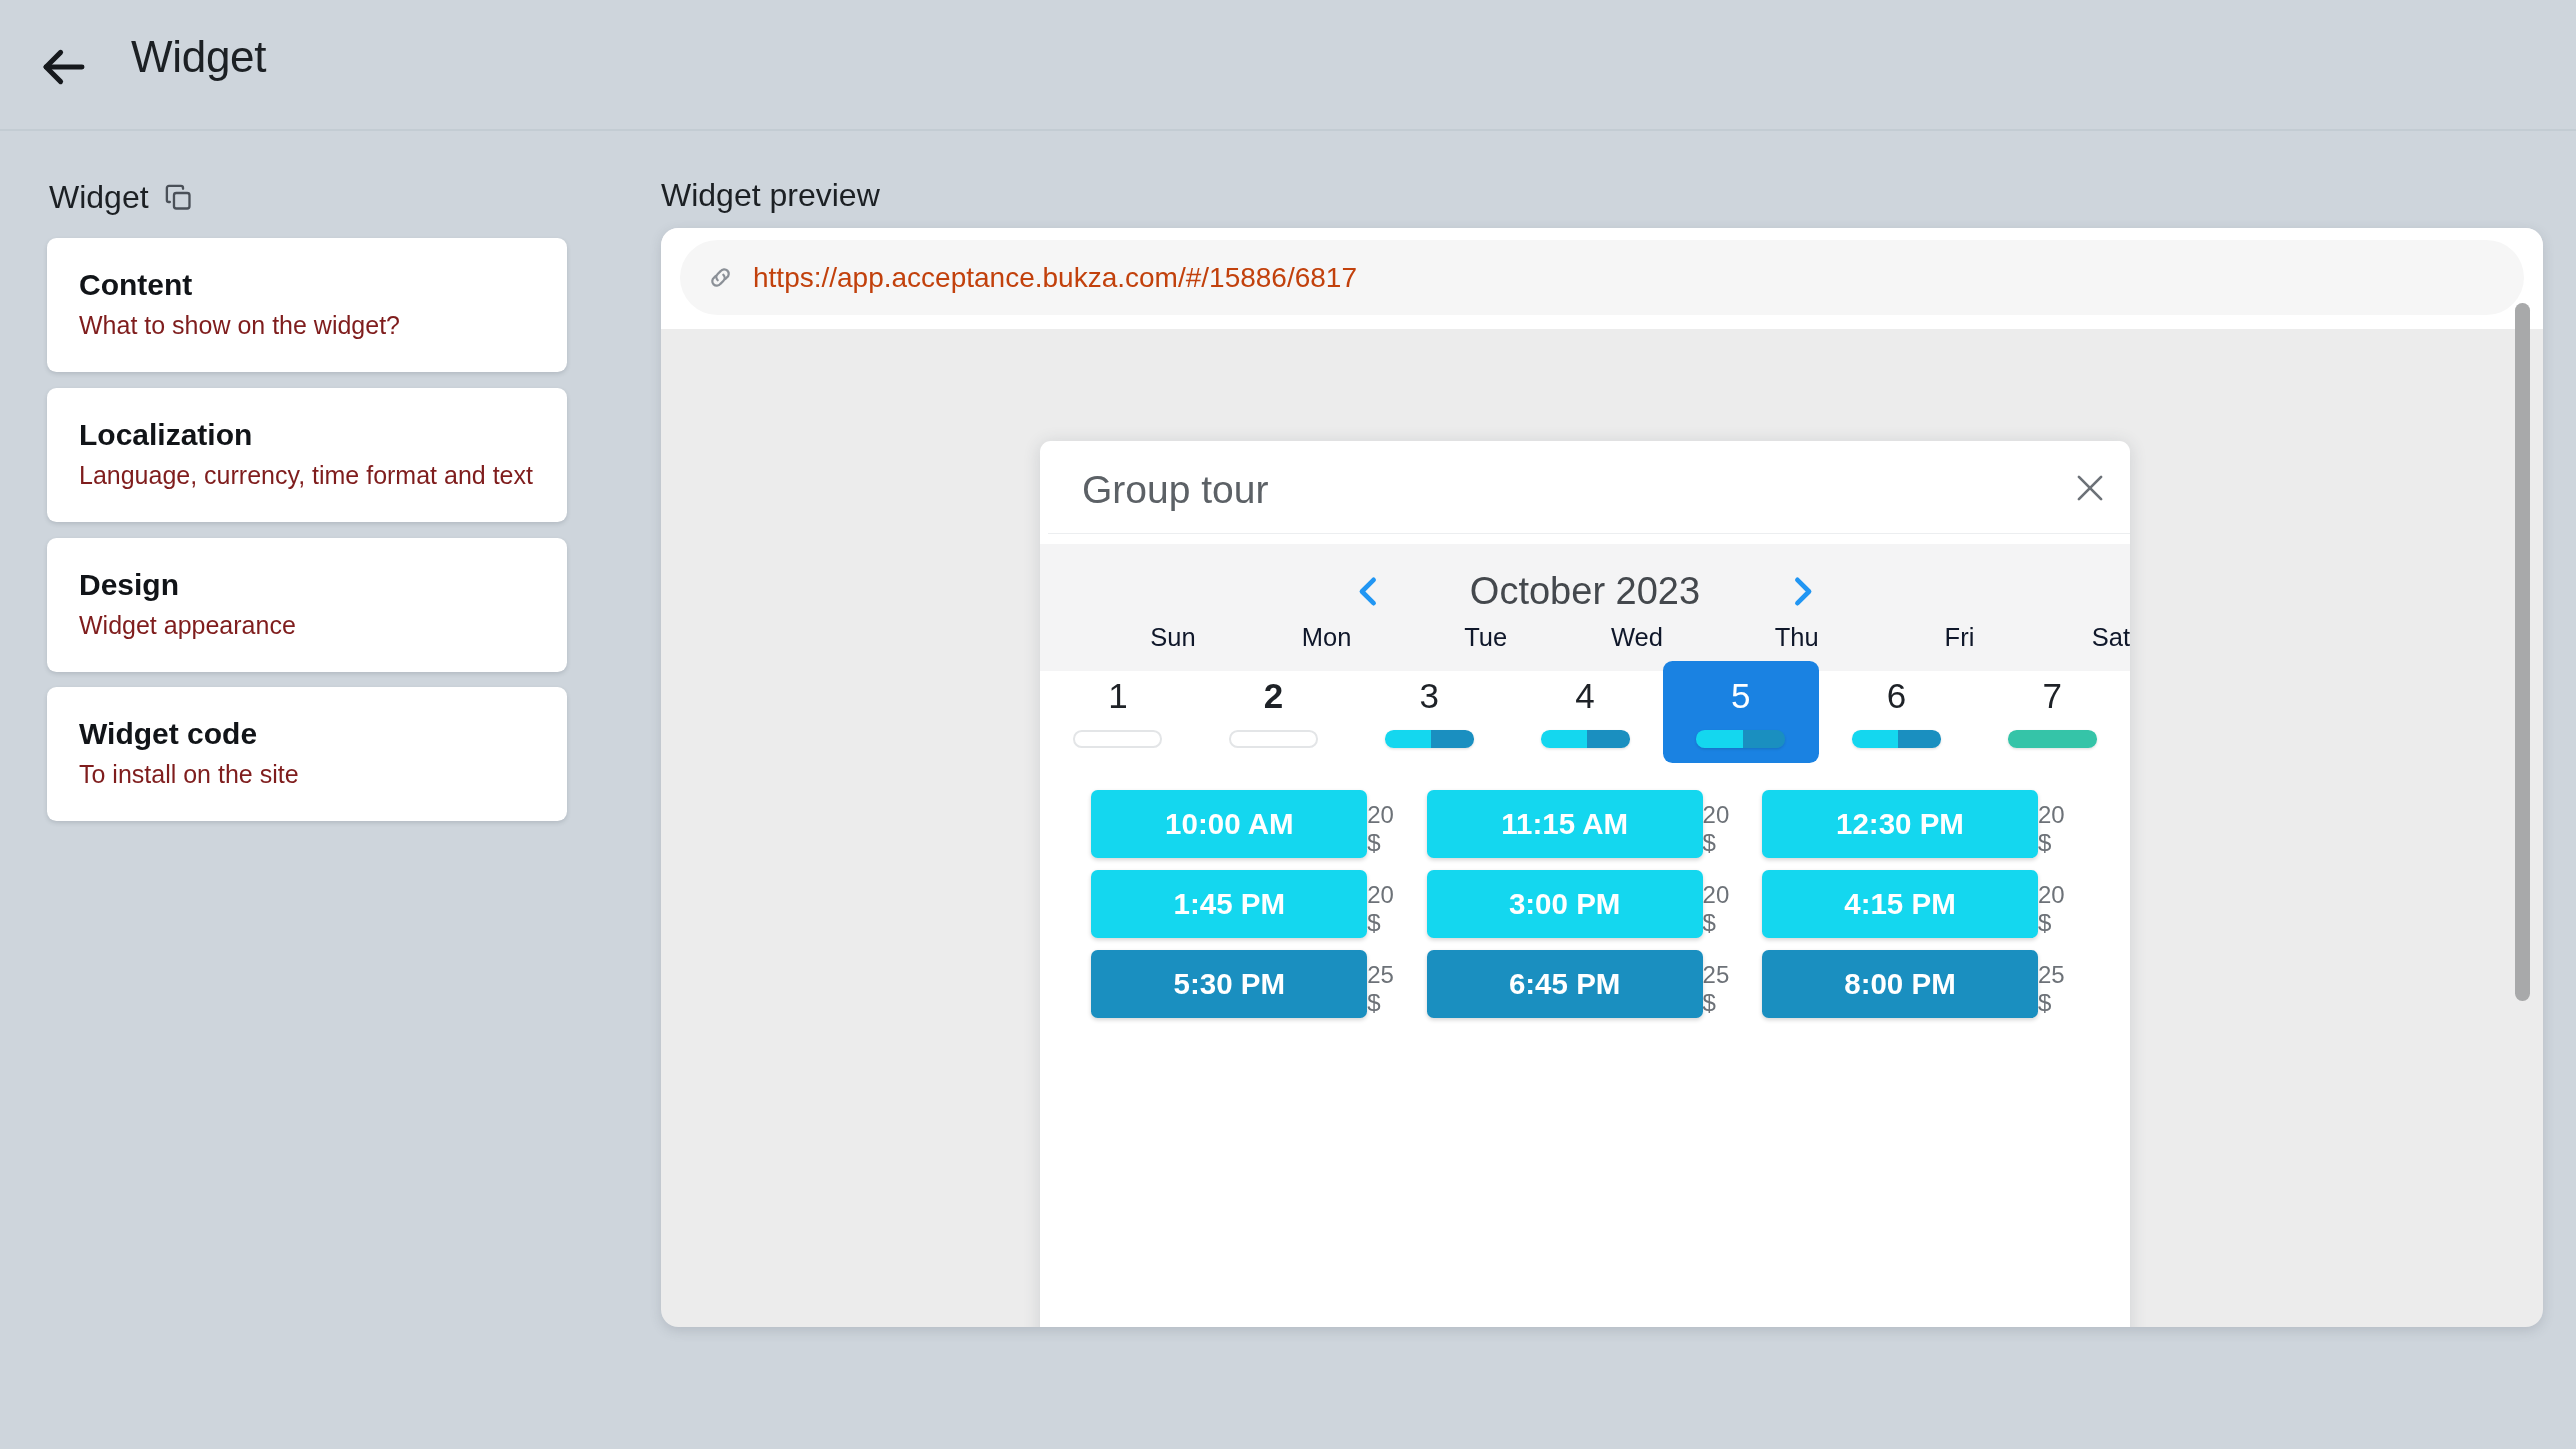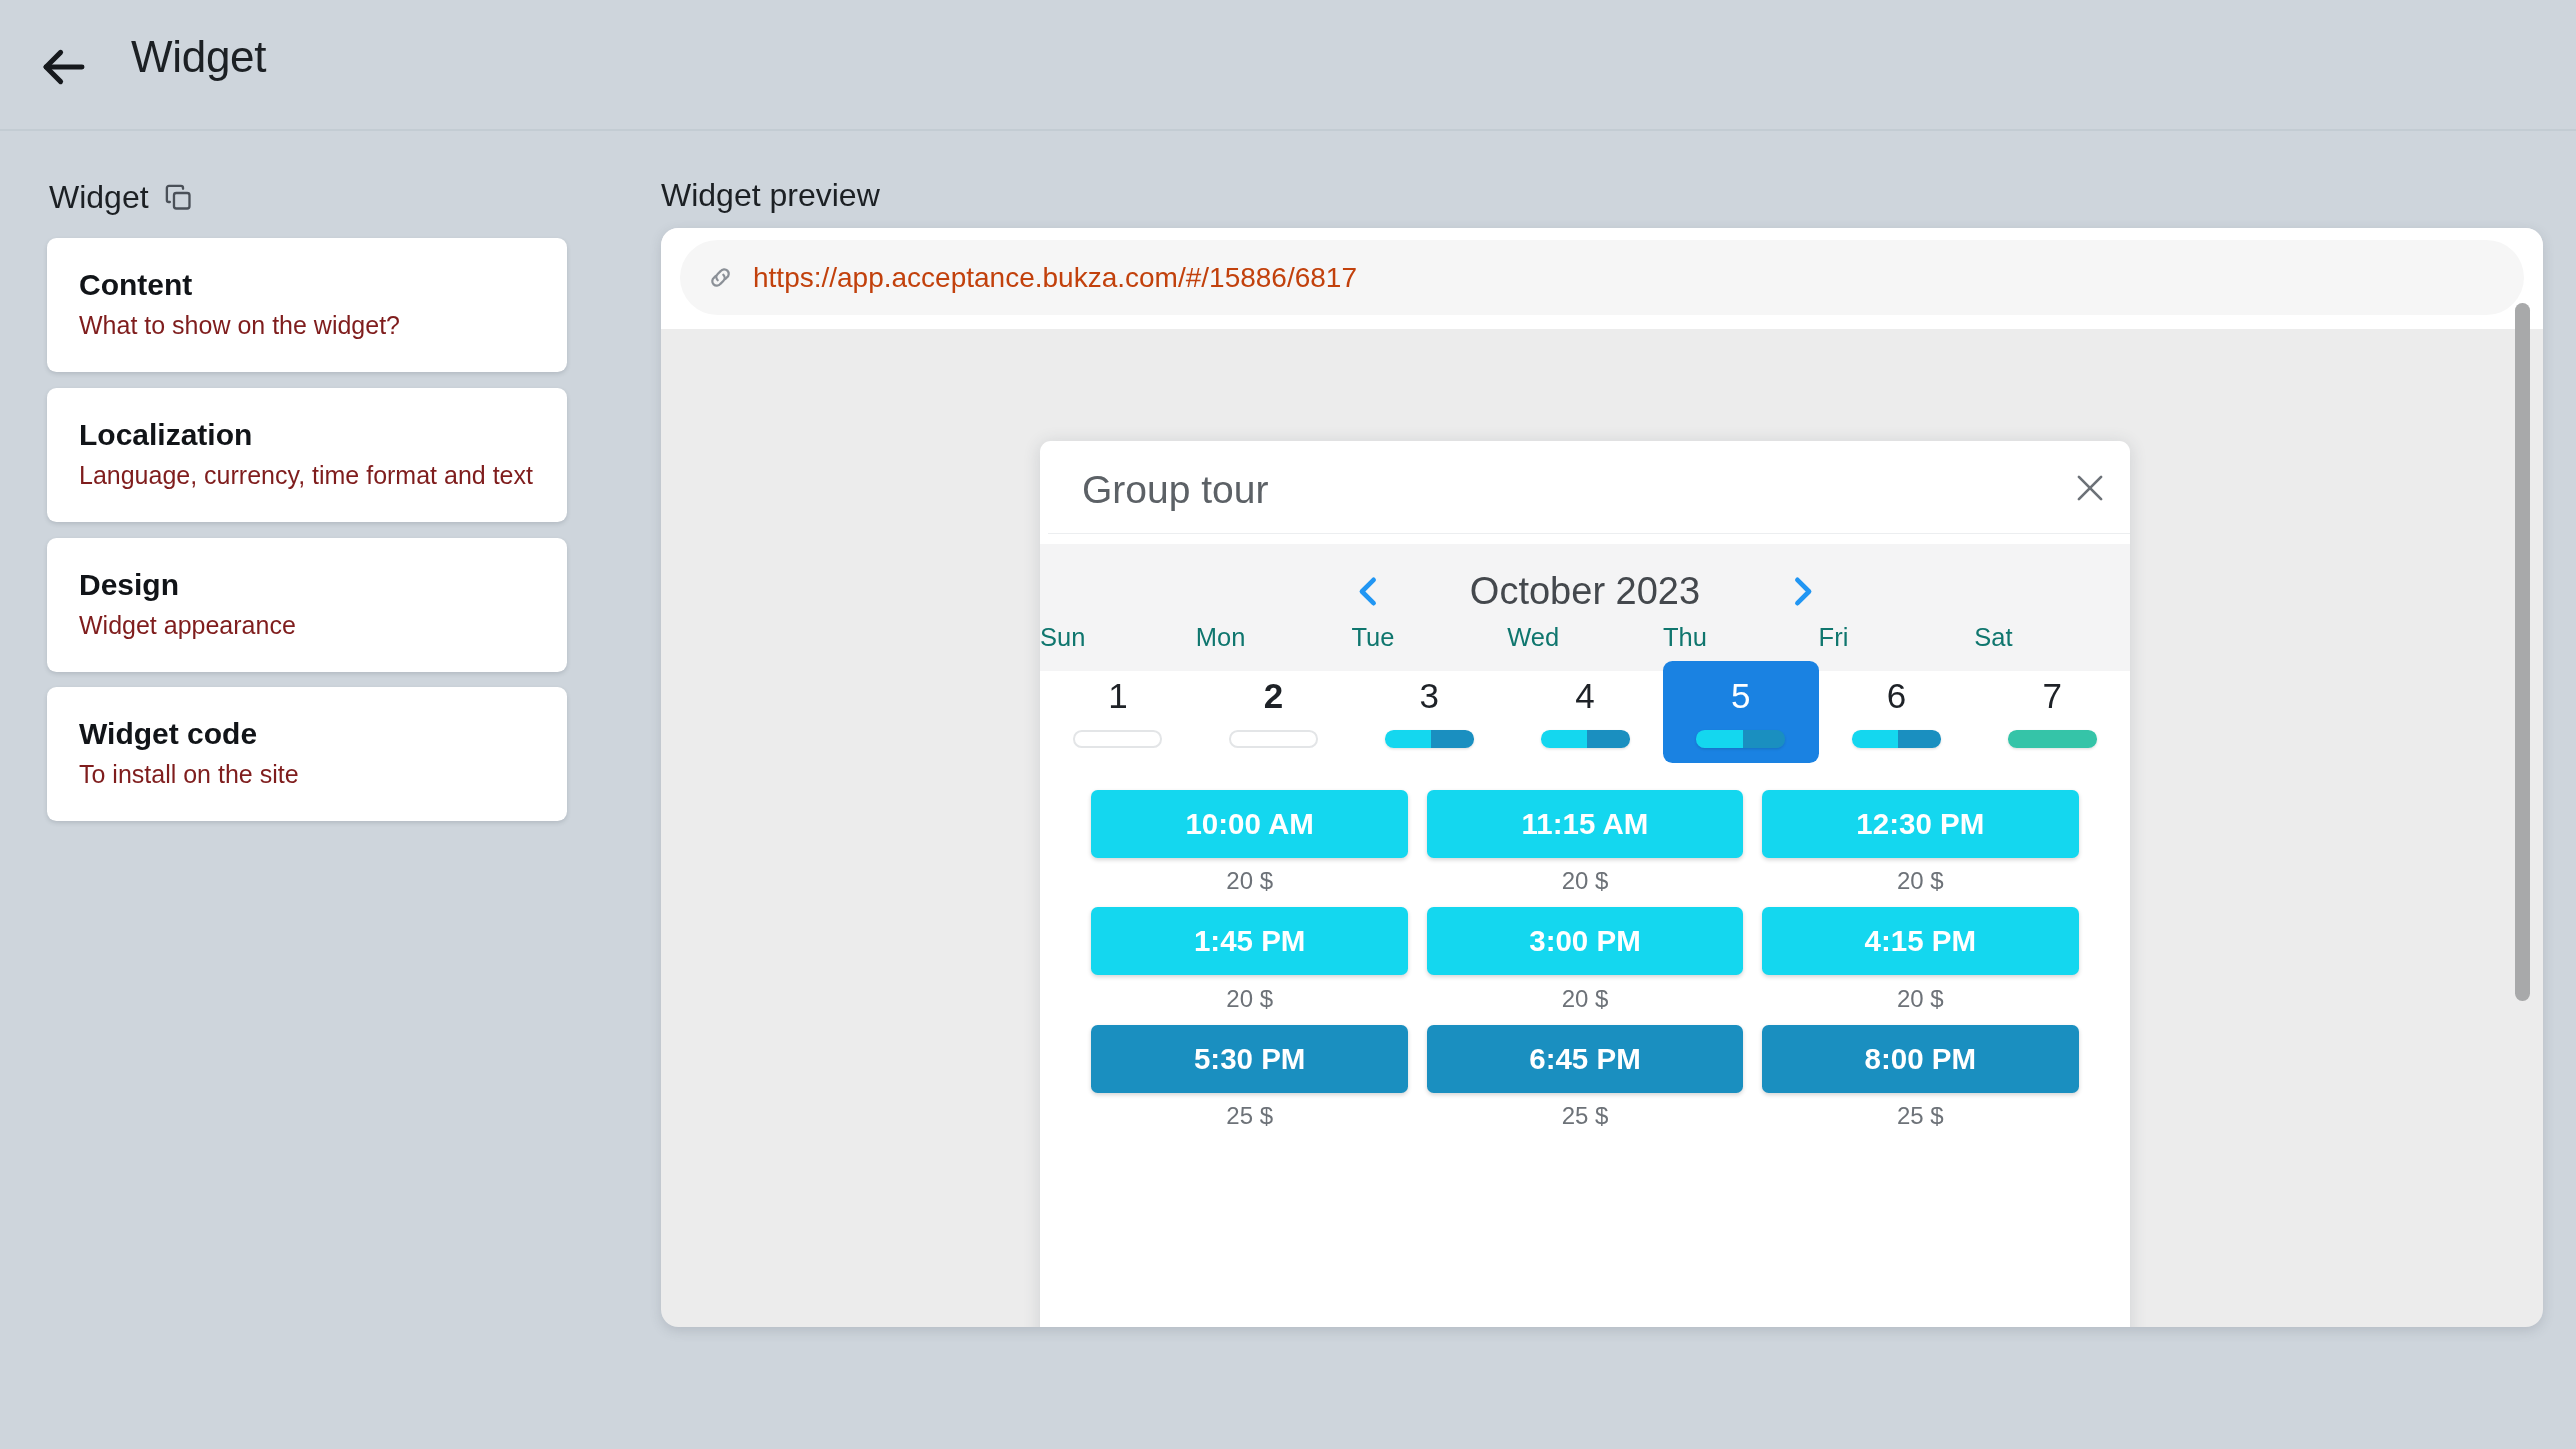--- a/index.html
+++ b/index.html
@@ -121,21 +121,21 @@
     display: flex; align-items: center; justify-content: center;
   }
   #month-label {
     font-size: 38px; color: #44484d; min-width: 376px; text-align: center;
   }
   #dow-row {
     position: absolute; left: 0; top: 79px; width: 1090px;
     display: flex;
   }
   #dow-row .dow {
-    flex: 1; text-align: left; font-size: 25.5px; color: #0f766e;
+    flex: 1; text-align: right; font-size: 25.5px; color: #0f172a;
   }
 
   #day-row {
     position: absolute; left: 0; top: 220px; width: 1090px; height: 102px;
     display: flex; align-items: flex-start;
   }
   .day-cell {
     flex: 1; height: 102px; position: relative; cursor: pointer;
     display: flex; flex-direction: column; align-items: center;
     border-radius: 9.4px;
@@ -156,21 +156,21 @@
     background: #fff; border: 2px solid #e3e5e7; box-shadow: none;
   }
   .avail .seg { height: 100%; }
 
   #slots {
     position: absolute; left: 0; top: 349px; width: 1090px;
     display: flex; flex-wrap: wrap; padding: 0 42px; gap: 0;
   }
   .slot {
     width: 33.3333%; padding: 0 9.4px;
-    display: flex; flex-direction: column; align-items: center;
+    display: flex; flex-direction: row; align-items: center;
     margin-bottom: 12px;
   }
   .slot-btn {
     width: 100%; height: 68px; border-radius: 6.7px;
     display: flex; align-items: center; justify-content: center;
     font-size: 29.5px; font-weight: 700; color: #fff; cursor: pointer;
     box-shadow: 0 2px 4px rgba(0,0,0,0.17);
     position: relative;
   }
   .slot-price {

